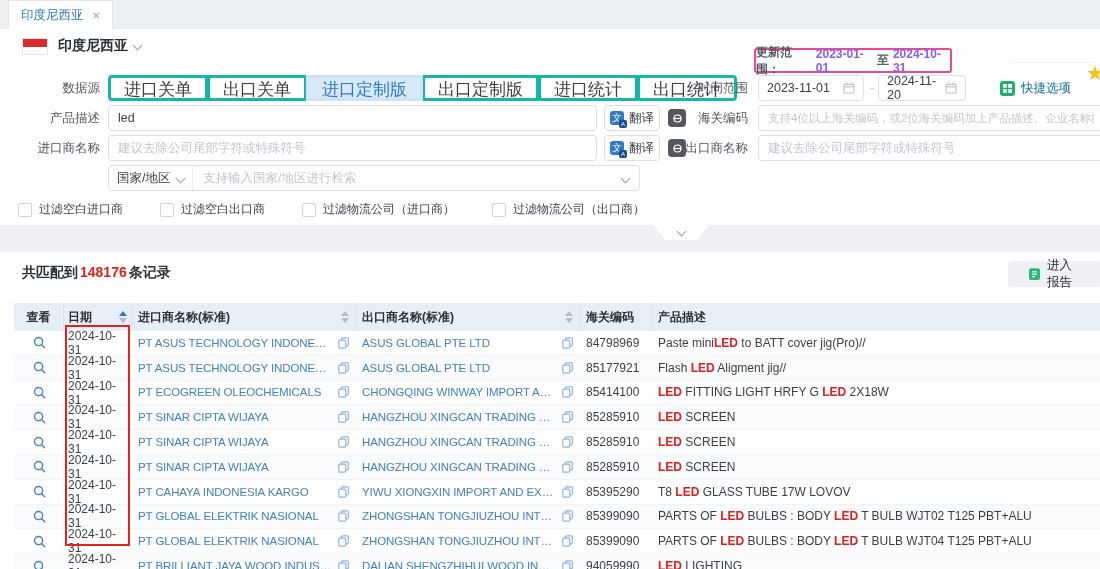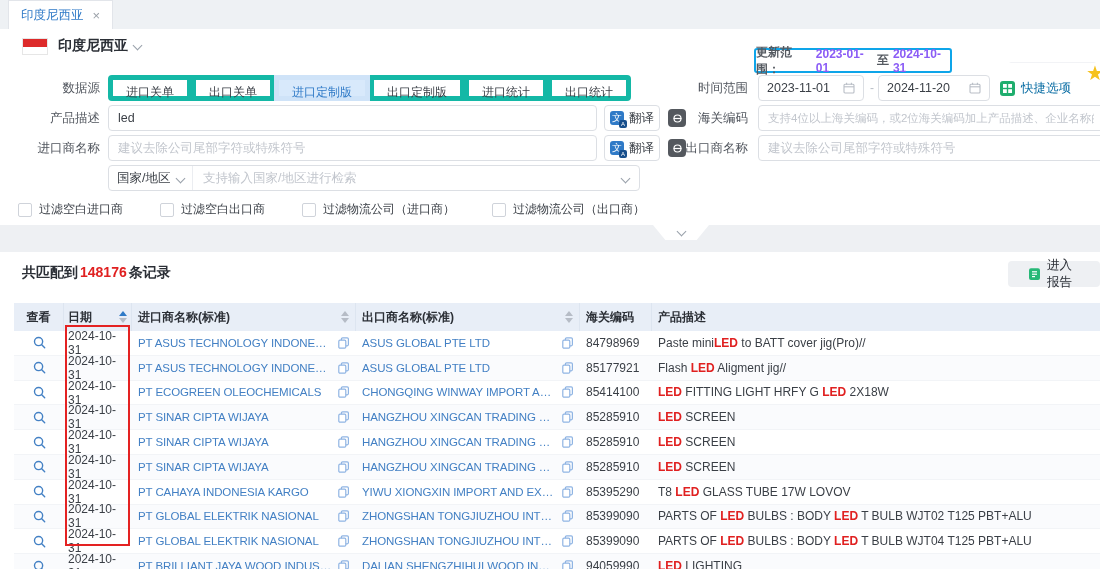--- a/index.html
+++ b/index.html
@@ -17,33 +17,33 @@
   .flag .red{height:55%;background:#dd2a2a;}
   .flag .white{height:45%;background:#fff;}
   .country{position:absolute;left:58px;top:8px;font-size:14px;font-weight:bold;color:#2b2f36;}
   .chev{display:inline-block;width:6px;height:6px;border-right:1.5px solid #98a0aa;border-bottom:1.5px solid #98a0aa;transform:rotate(45deg);}
   .country-chev{position:absolute;left:134px;top:13px;}
   .tutorial{position:absolute;left:941px;top:36px;display:flex;align-items:center;gap:6px;color:#2f7ac7;font-size:12.5px;cursor:pointer;}
   .history-btn{position:absolute;left:1008px;top:33px;height:26px;box-sizing:border-box;padding:0 10px;background:#f2f3f6;
        border-radius:4px;display:flex;align-items:center;gap:6px;font-size:12.5px;color:#2b2f36;cursor:pointer;}
   .star{position:absolute;left:1086px;top:32px;color:#f6c21c;font-size:20px;z-index:3;}
   
-  .ann1{position:absolute;left:754px;top:48px;width:198px;height:25px;box-sizing:border-box;border:2px solid #0ea5e9;border-radius:3px;
+  .ann1{position:absolute;left:754px;top:48px;width:198px;height:25px;box-sizing:border-box;border:2px solid #ec4899;border-radius:3px;
        background:#fff;display:flex;align-items:center;justify-content:center;gap:4px;font-size:12px;font-weight:bold;z-index:5;}
   .ann1 .pre,.ann1 .mid{color:#555a61;}
   .ann1 .d{color:#8b5cf6;}
   .ann2{position:absolute;left:65px;top:325px;width:65px;height:221px;box-sizing:border-box;border:2px solid #e42222;z-index:6;pointer-events:none;}
   
   .form{position:absolute;left:0;top:63px;width:1100px;height:162px;background:#fff;}
   .flabel{position:absolute;left:0;width:100px;text-align:right;font-size:12.5px;color:#50555d;line-height:26px;}
   .frlabel{position:absolute;left:648px;width:100px;text-align:right;font-size:12.5px;color:#50555d;line-height:26px;}
   .r1{top:12px}.r2{top:42px}.r3{top:72px}.r4{top:102px}
   .seg{position:absolute;left:108px;top:12px;display:flex;}
-  .sg{height:26px;line-height:24px;box-sizing:border-box;padding:0 13px;border:5px solid #14b8a6;margin-left:-1px;
-      font-size:12px;color:#3a3f46;background:#fff;cursor:pointer;white-space:nowrap;}
+  .sg{height:26px;line-height:24px;box-sizing:border-box;padding:0 13px;border:3px solid #14b8a6;margin-left:-1px;
+      font-size:17px;color:#3a3f46;background:#fff;cursor:pointer;white-space:nowrap;}
   .sg:first-child{border-radius:4px 0 0 4px;margin-left:0;}
   .sg:last-child{border-radius:0 4px 4px 0;}
   .sg.active{background:#d8e9fb;color:#2f7ac7;border-color:#cfe3f8;position:relative;z-index:1;}
   .dinput{position:absolute;height:26px;box-sizing:border-box;border:1px solid #dcdfe4;border-radius:4px;background:#fff;
       display:flex;align-items:center;gap:6px;padding:0 8px;font-size:12.5px;color:#3a3f46;}
   .dinput .val{flex:1;}
   .dsep{position:absolute;left:866px;top:12px;width:12px;text-align:center;line-height:26px;color:#b9bec6;font-size:12px;}
   .quick{position:absolute;left:1000px;top:17px;display:flex;align-items:center;gap:6px;font-size:12.5px;color:#0369a1;cursor:pointer;}
   .tinput{position:absolute;height:26px;box-sizing:border-box;border:1px solid #dcdfe4;border-radius:4px;background:#fff;
       font-size:12.5px;color:#3a3f46;padding:0 9px;font-family:inherit;outline:none;}
@@ -162,21 +162,21 @@
     <span style="display:flex;">
       <svg width="12" height="12" viewBox="0 0 12 12">
           <rect x="1" y="2.2" width="10" height="8.8" rx="1" fill="none" stroke="#b9bec6" stroke-width="1.1"></rect>
           <line x1="1" y1="4.8" x2="11" y2="4.8" stroke="#b9bec6" stroke-width="1.1"></line>
           <line x1="3.6" y1="0.8" x2="3.6" y2="2.8" stroke="#b9bec6" stroke-width="1.1"></line>
           <line x1="8.4" y1="0.8" x2="8.4" y2="2.8" stroke="#b9bec6" stroke-width="1.1"></line>
         </svg>
     </span>
   </div>
   <div class="dsep">-</div>
-  <div class="dinput" style="left:878px;top:12px;width:112px;justify-content:flex-end;">
+  <div class="dinput" style="left:878px;top:12px;width:88px;justify-content:flex-end;">
     <span class="val">2024-11-20</span>
     <span style="display:flex;">
       <svg width="12" height="12" viewBox="0 0 12 12">
           <rect x="1" y="2.2" width="10" height="8.8" rx="1" fill="none" stroke="#b9bec6" stroke-width="1.1"></rect>
           <line x1="1" y1="4.8" x2="11" y2="4.8" stroke="#b9bec6" stroke-width="1.1"></line>
           <line x1="3.6" y1="0.8" x2="3.6" y2="2.8" stroke="#b9bec6" stroke-width="1.1"></line>
           <line x1="8.4" y1="0.8" x2="8.4" y2="2.8" stroke="#b9bec6" stroke-width="1.1"></line>
         </svg>
     </span>
   </div>

